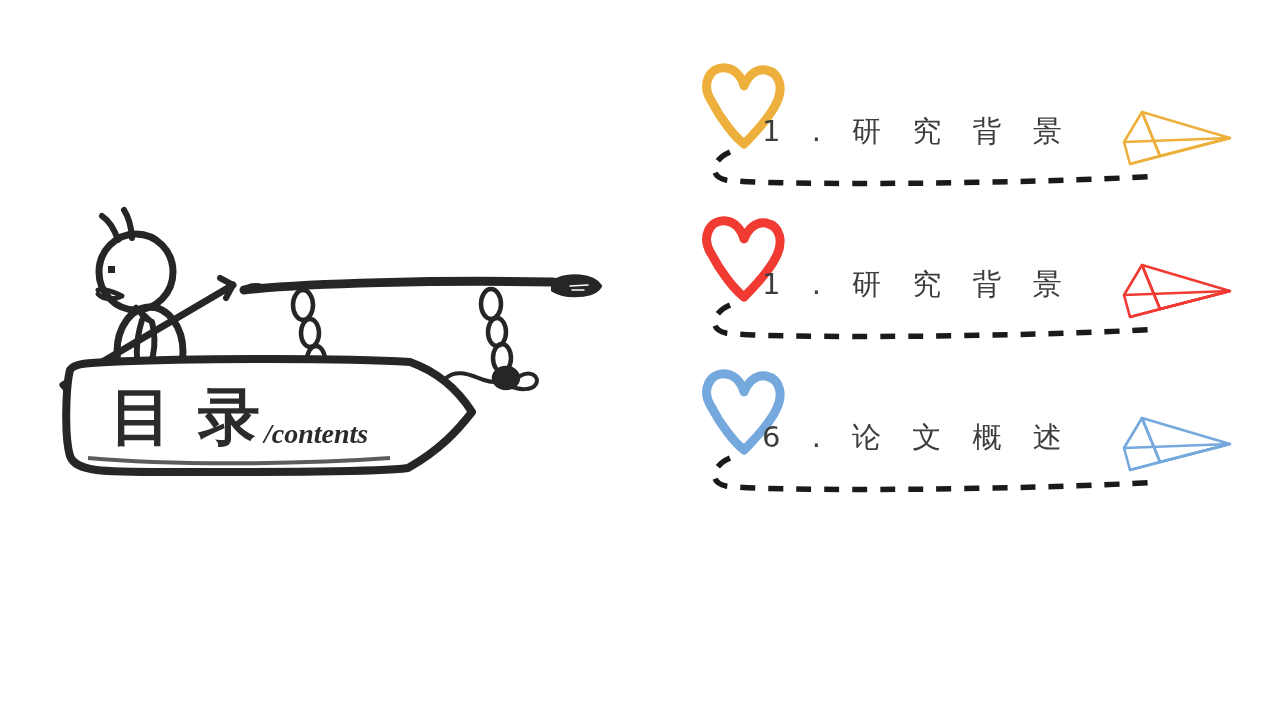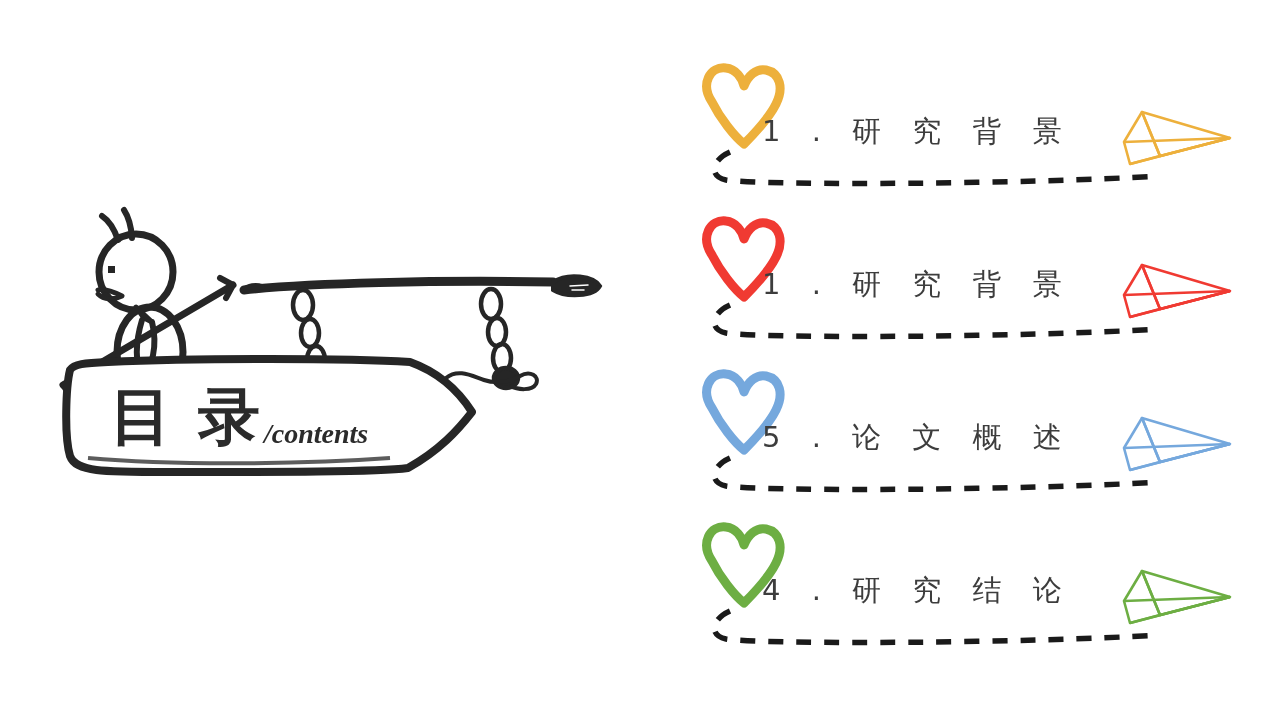--- a/index.html
+++ b/index.html
@@ -186,33 +186,18 @@
                  C90,13 94,28 86,44 C78,60 62,76 54,84 C44,76 30,58 22,42 Z" fill="none" stroke="#75a8dd" stroke-width="9" stroke-linecap="round" stroke-linejoin="round"></path>
         <path d="M40,92 C22,100 18,116 36,120 C80,126 340,124 470,116" fill="none" stroke="#1a1a1a" stroke-width="5.5" stroke-linecap="butt" stroke-dasharray="15 13"></path>
         <g fill="none" stroke="#75a8dd" stroke-width="2.6" stroke-linejoin="round">
           <path d="M452,52 L540,78 L470,96 Z"></path>
           <path d="M452,52 L470,96 L440,104 L434,82 Z"></path>
           <path d="M434,82 L540,78"></path>
           <path d="M440,104 L540,78"></path>
           <path d="M470,96 L540,78"></path>
         </g>
       </svg>
-      <div class="toc-label" style="color: rgb(61, 61, 61);">5 . 论 文 概 述</div>
+      <div class="toc-label" style="color: rgb(61, 61, 61);">6 . 论 文 概 述</div>
     </div>
 
-    <div class="toc-row" style="top:459px;">
-      <svg class="row-svg" width="580" height="140" viewBox="0 0 580 140" xmlns="http://www.w3.org/2000/svg">
-        <path d="M22,42 C10,24 20,6 36,8 C46,9 52,18 54,26 C58,16 66,8 76,10
-                 C90,13 94,28 86,44 C78,60 62,76 54,84 C44,76 30,58 22,42 Z" fill="none" stroke="#6dae43" stroke-width="9" stroke-linecap="round" stroke-linejoin="round"></path>
-        <path d="M40,92 C22,100 18,116 36,120 C80,126 340,124 470,116" fill="none" stroke="#1a1a1a" stroke-width="5.5" stroke-linecap="butt" stroke-dasharray="15 13"></path>
-        <g fill="none" stroke="#6dae43" stroke-width="2.6" stroke-linejoin="round">
-          <path d="M452,52 L540,78 L470,96 Z"></path>
-          <path d="M452,52 L470,96 L440,104 L434,82 Z"></path>
-          <path d="M434,82 L540,78"></path>
-          <path d="M440,104 L540,78"></path>
-          <path d="M470,96 L540,78"></path>
-        </g>
-      </svg>
-      <div class="toc-label" style="color: rgb(61, 61, 61);">4 . 研 究 结 论</div>
-    </div>
 
   </div>
 </div>
 
 </body></html>

